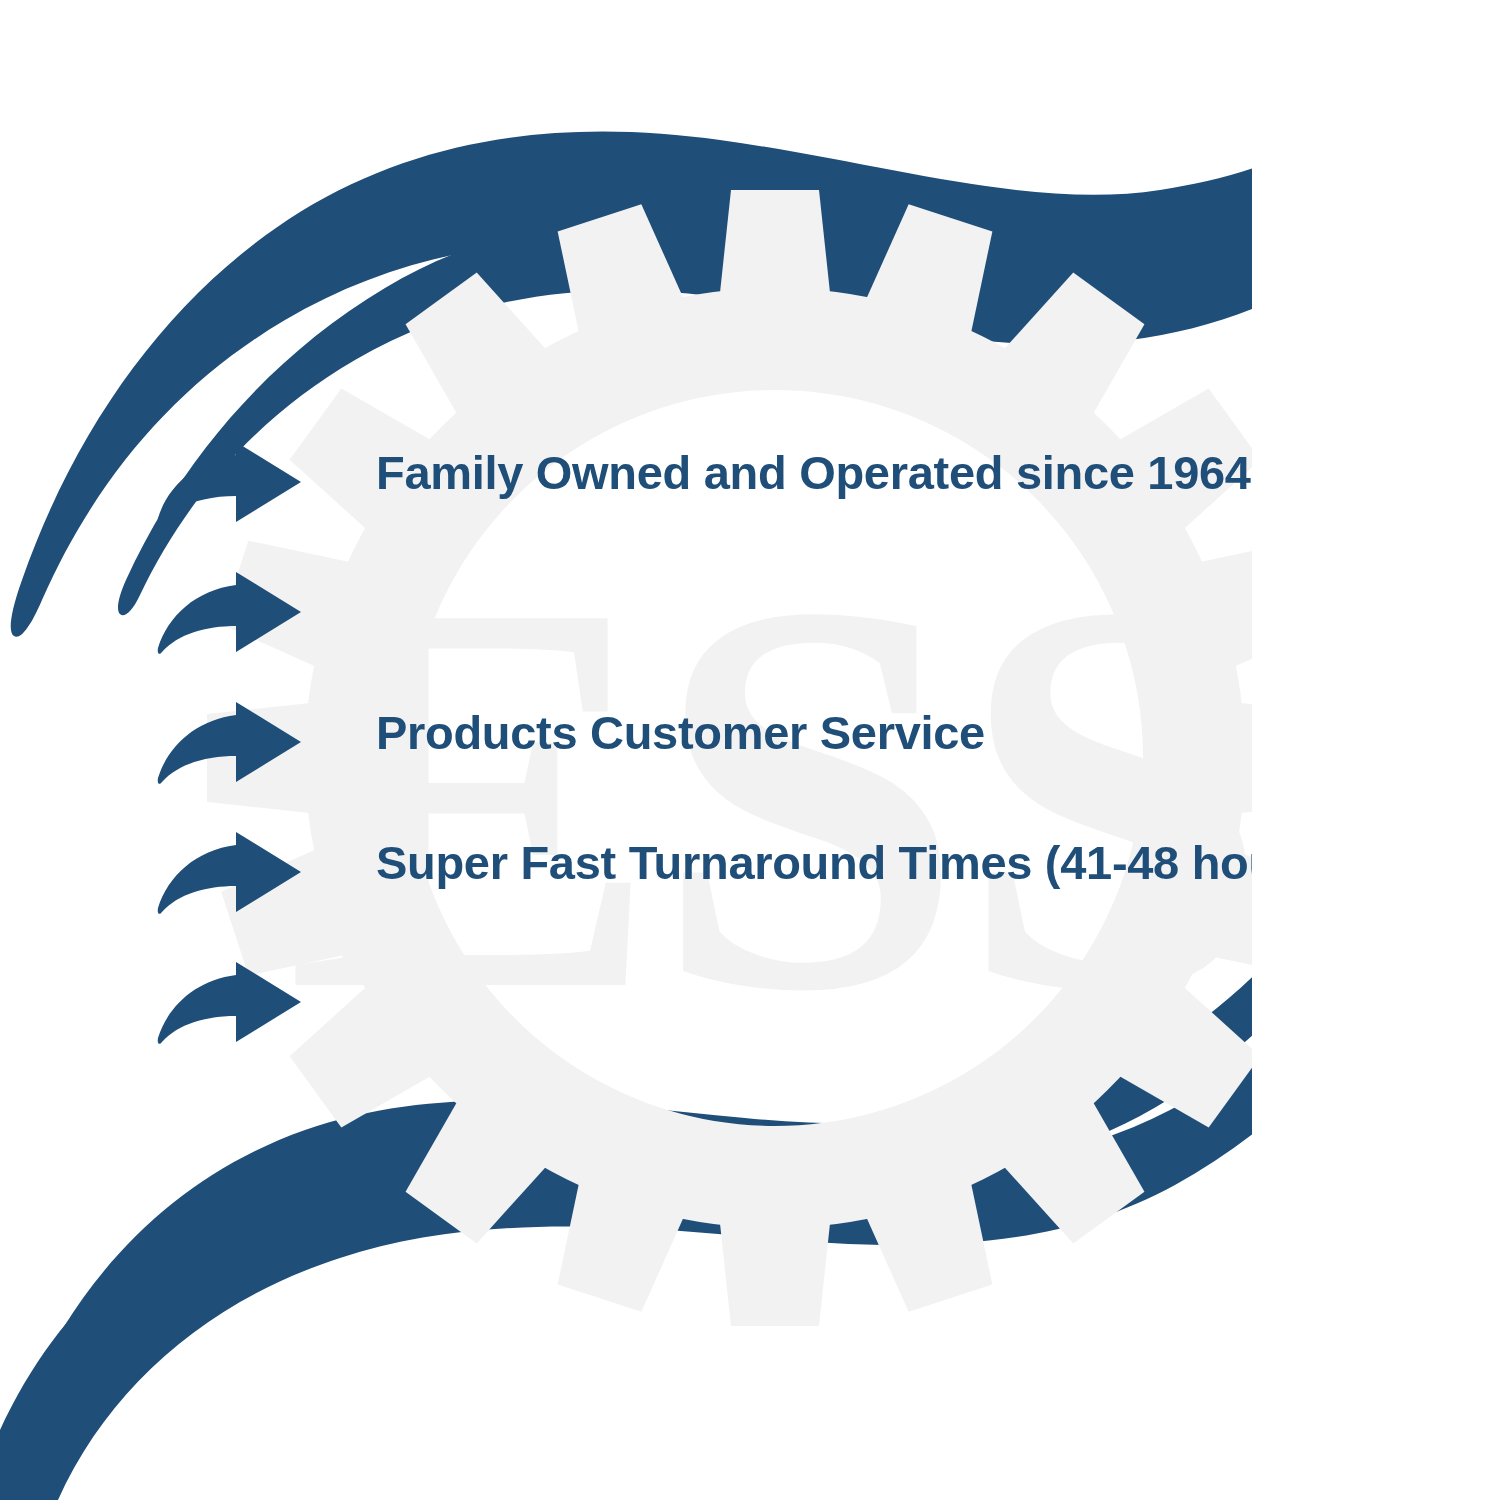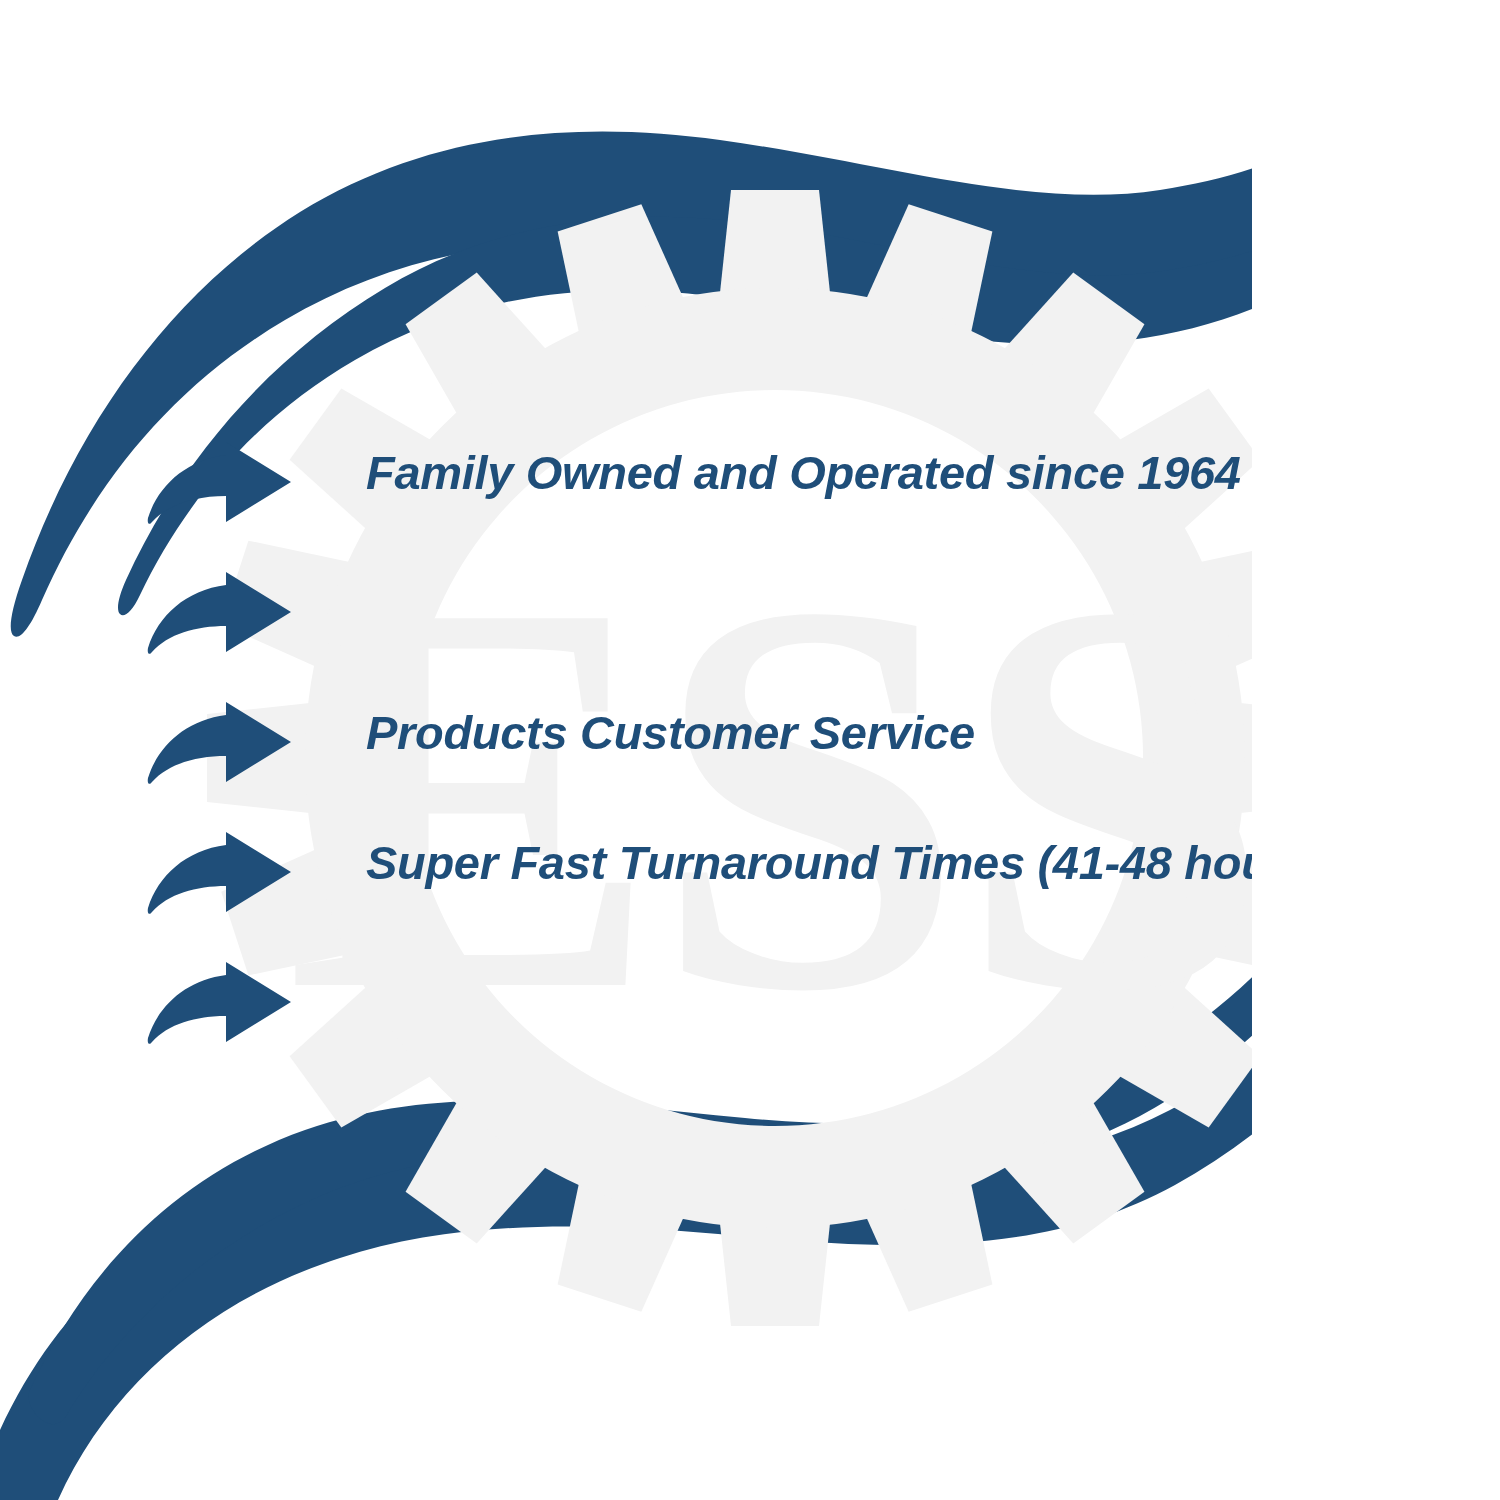--- a/index.html
+++ b/index.html
@@ -54,25 +54,24 @@
     font-weight: 400;
     letter-spacing: 0.5px;
     transform: scaleX(0.88);
     transform-origin: center top;
     white-space: nowrap;
   }
 
   
   #bullets {
     position: absolute;
-    left: 146px;
+    left: 156px;
     top: 430px;
     width: 1300px;
     z-index: 6;
-    font-style: italic;
   }
   .bullet-row {
     position: relative;
     height: 130px;
     display: flex;
     align-items: flex-start;
   }
   .arrow-cell {
     flex: 0 0 auto;
     width: 150px;

